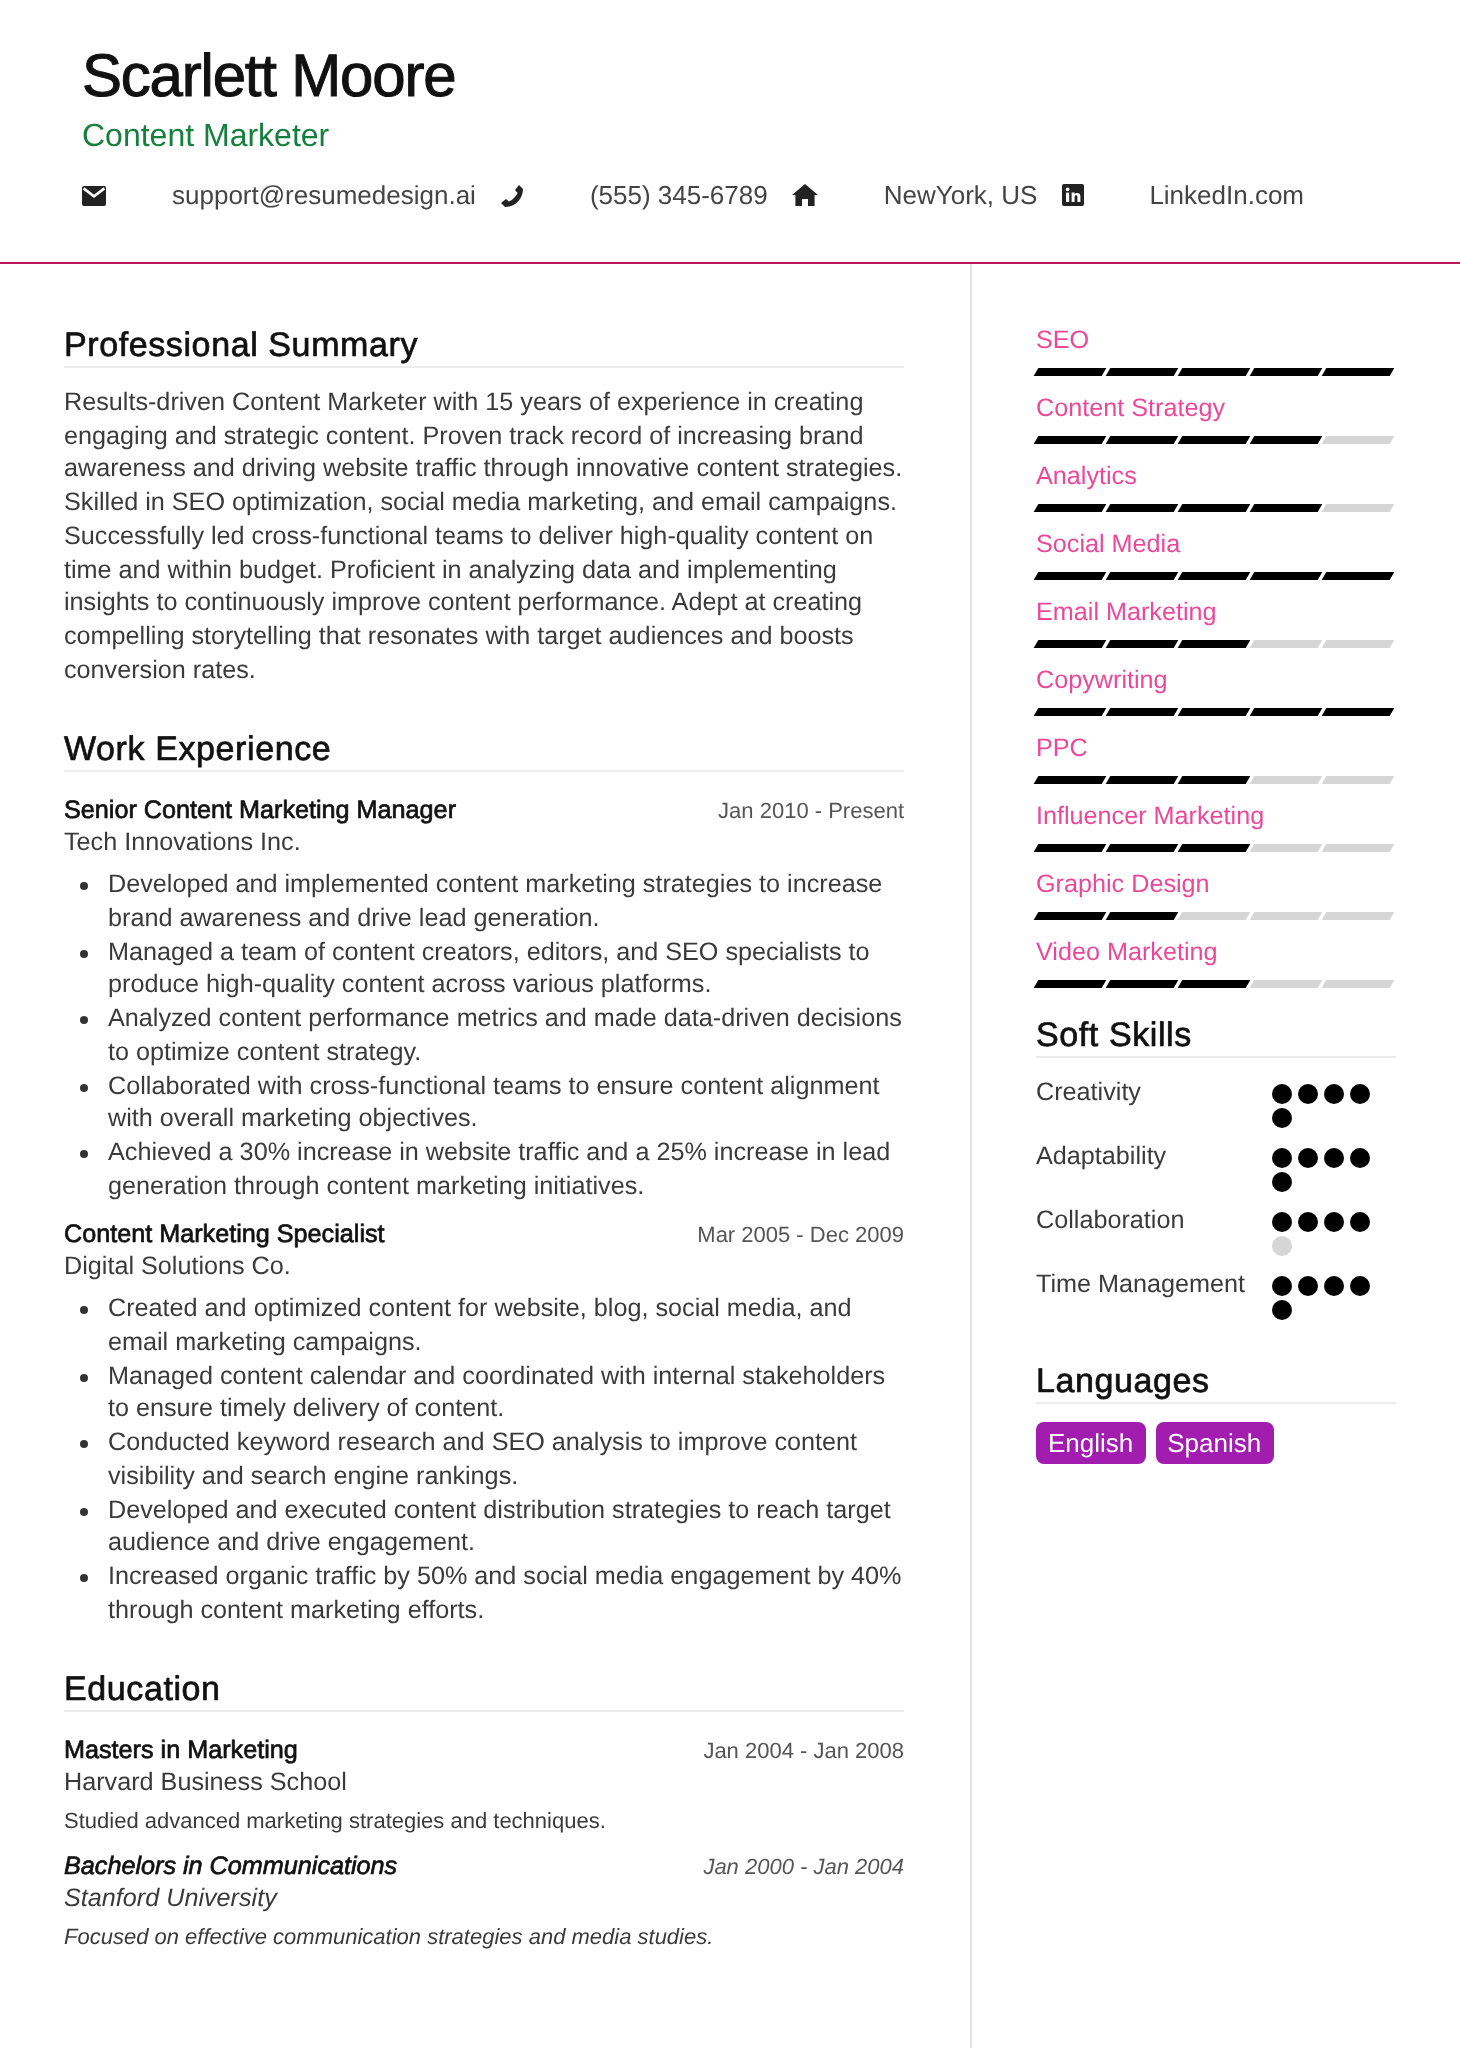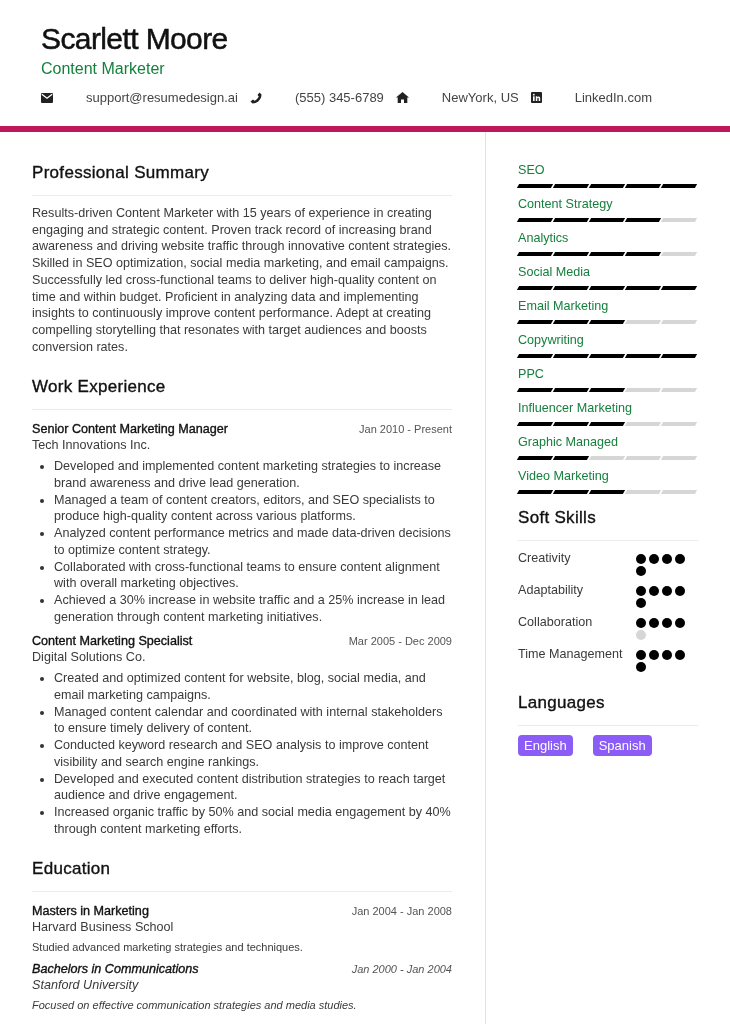--- a/index.html
+++ b/index.html
@@ -1,56 +1,56 @@
 <!DOCTYPE html>
 <html><head>
 <meta charset="utf-8">
 <style>
   * { box-sizing: border-box; margin: 0; padding: 0; }
   html, body { width: 730px; height: 1024px; background: #fff; overflow: hidden; }
   body { font-family: "Liberation Sans", sans-serif; color: #222; position: relative; }
 
-  .header { position: absolute; left: 0; top: 0; width: 730px; height: 132px; border-bottom: 6px solid #be185d; }
+  .header { position: absolute; left: 0; top: 0; width: 730px; height: 132px; border-bottom: 1px solid #be185d; }
   .name { position: absolute; left: 41px; top: 22px; font-size: 30px; font-weight: 400; color: #111; letter-spacing: -0.6px; -webkit-text-stroke: 0.5px #111; }
   .role { position: absolute; left: 41px; top: 60px; font-size: 16px; color: #15803d; }
   .contacts { position: absolute; left: 41px; top: 90px; display: flex; align-items: center; font-size: 13px; color: #444; }
   .contact { display: flex; align-items: center; margin-right: 12px; gap: 28px; }
   .contact svg { margin-right: 5px; }
 
   .divider-v { position: absolute; left: 485px; top: 132px; width: 1px; height: 892px; background: #e2e2e2; }
 
   .main { position: absolute; left: 32px; top: 132px; width: 420px; }
   .side { position: absolute; left: 518px; top: 132px; width: 180px; }
 
-  .sec-title { font-size: 17px; color: #111; letter-spacing: 0.3px; font-weight: 400; -webkit-text-stroke: 0.35px #111; padding-bottom: 12px; border-bottom: 1px solid #ececec; margin-bottom: 9px; }
+  .sec-title { font-size: 17px; color: #111; letter-spacing: 0.3px; font-weight: 400; -webkit-text-stroke: 0.35px #111; padding-bottom: 0; border-bottom: 1px solid #ececec; margin-bottom: 9px; }
 
   .summary { font-size: 12.6px; line-height: 16.7px; color: #3a3a3a; }
 
   .job-head { display: flex; justify-content: space-between; align-items: baseline; }
   .job-title { font-size: 12.6px; color: #111; font-weight: 400; -webkit-text-stroke: 0.35px #111; }
   .job-date { font-size: 11px; color: #555; }
   .job-org { font-size: 12.6px; color: #3a3a3a; margin-top: 2px; }
   .bullets { list-style: none; margin-top: 6px; padding-left: 22px; }
   .bullets li { position: relative; font-size: 12.6px; line-height: 16.7px; color: #3a3a3a; }
   .bullets li::before { content: ""; position: absolute; left: -14px; top: 7px; width: 4px; height: 4px; border-radius: 50%; background: #333; }
   .edu-desc { font-size: 11px; color: #3a3a3a; margin-top: 7px; }
 
-  .skill-name { font-size: 12.6px; color: #15803d; height: 16px; }
+  .skill-name { font-size: 12.6px; color: #ec4899; height: 16px; }
   .bars { display: flex; margin-top: 5px; margin-bottom: 9px; height: 4px; }
   .bar { width: 34px; height: 4px; margin-right: 2px; transform: skewX(-30deg); background: #d6d6d6; }
   .bar.on { background: #000; }
 
   .soft-row { display: flex; align-items: flex-start; margin-bottom: 4px; }
   .soft-name { width: 118px; font-size: 12.6px; line-height: 17px; color: #3a3a3a; }
   .dots { width: 54px; display: flex; flex-wrap: wrap; padding-top: 4px; }
   .dot { width: 10px; height: 10px; border-radius: 50%; background: #000; margin-right: 3px; margin-bottom: 2px; }
   .dot.off { background: #d6d6d6; }
 
   .langs { display: flex; }
-  .lang { background: #8b5cf6; color: #fff; font-size: 13px; padding: 3px 6px; border-radius: 4px; margin-right: 20px; }
+  .lang { background: #a21caf; color: #fff; font-size: 13px; padding: 3px 6px; border-radius: 4px; margin-right: 5px; }
 </style>
 </head>
 <body>
 
 <div class="header">
   <div class="name">Scarlett Moore</div>
   <div class="role">Content Marketer</div>
   <div class="contacts">
     <div class="contact">
       <svg width="12" height="10" viewBox="0 0 12 10">
@@ -223,21 +223,21 @@
           <div class="skill-name">Influencer Marketing</div>
           <div class="bars">
             <span class="bar on"></span>
             <span class="bar on"></span>
             <span class="bar on"></span>
             <span class="bar"></span>
             <span class="bar"></span>
           </div>
         </div>
         <div>
-          <div class="skill-name">Graphic Managed</div>
+          <div class="skill-name">Graphic Design</div>
           <div class="bars">
             <span class="bar on"></span>
             <span class="bar on"></span>
             <span class="bar"></span>
             <span class="bar"></span>
             <span class="bar"></span>
           </div>
         </div>
         <div>
           <div class="skill-name">Video Marketing</div>

